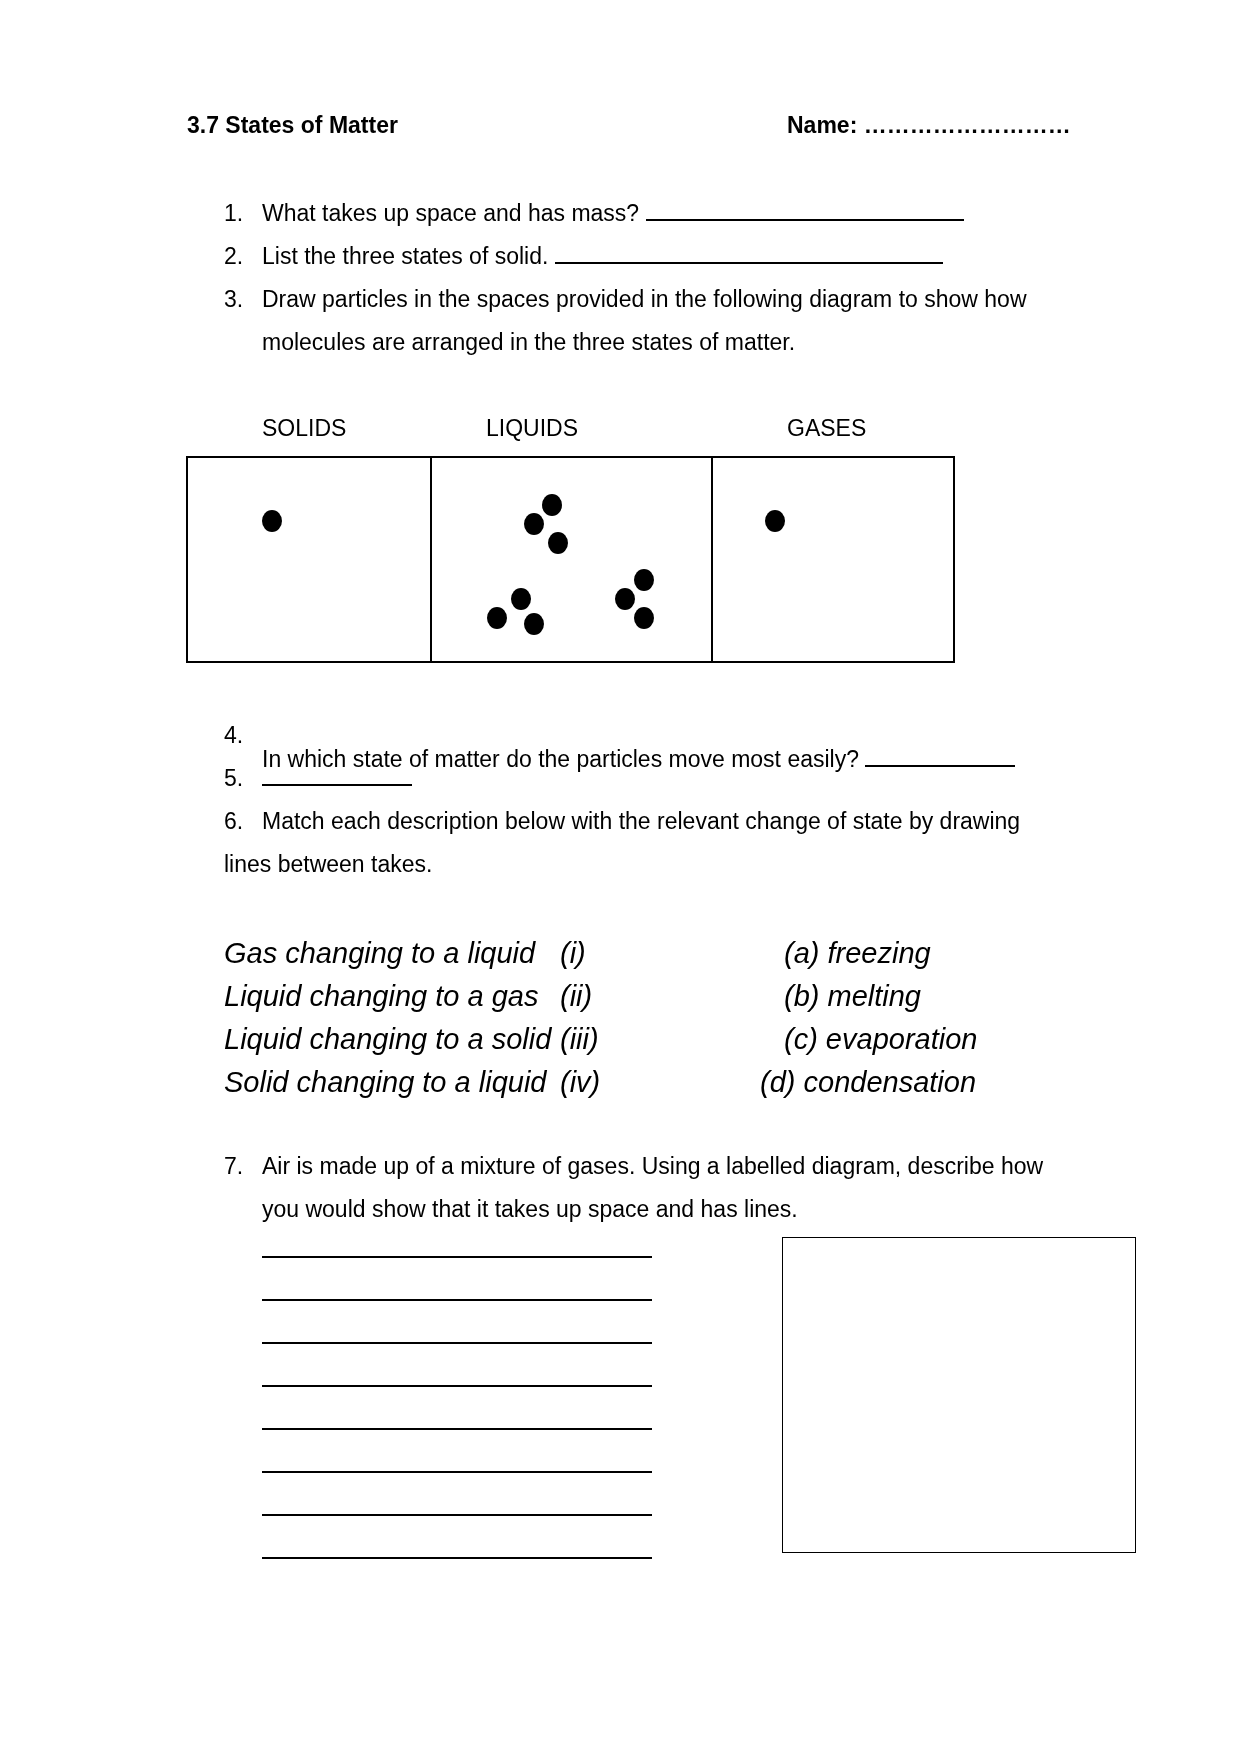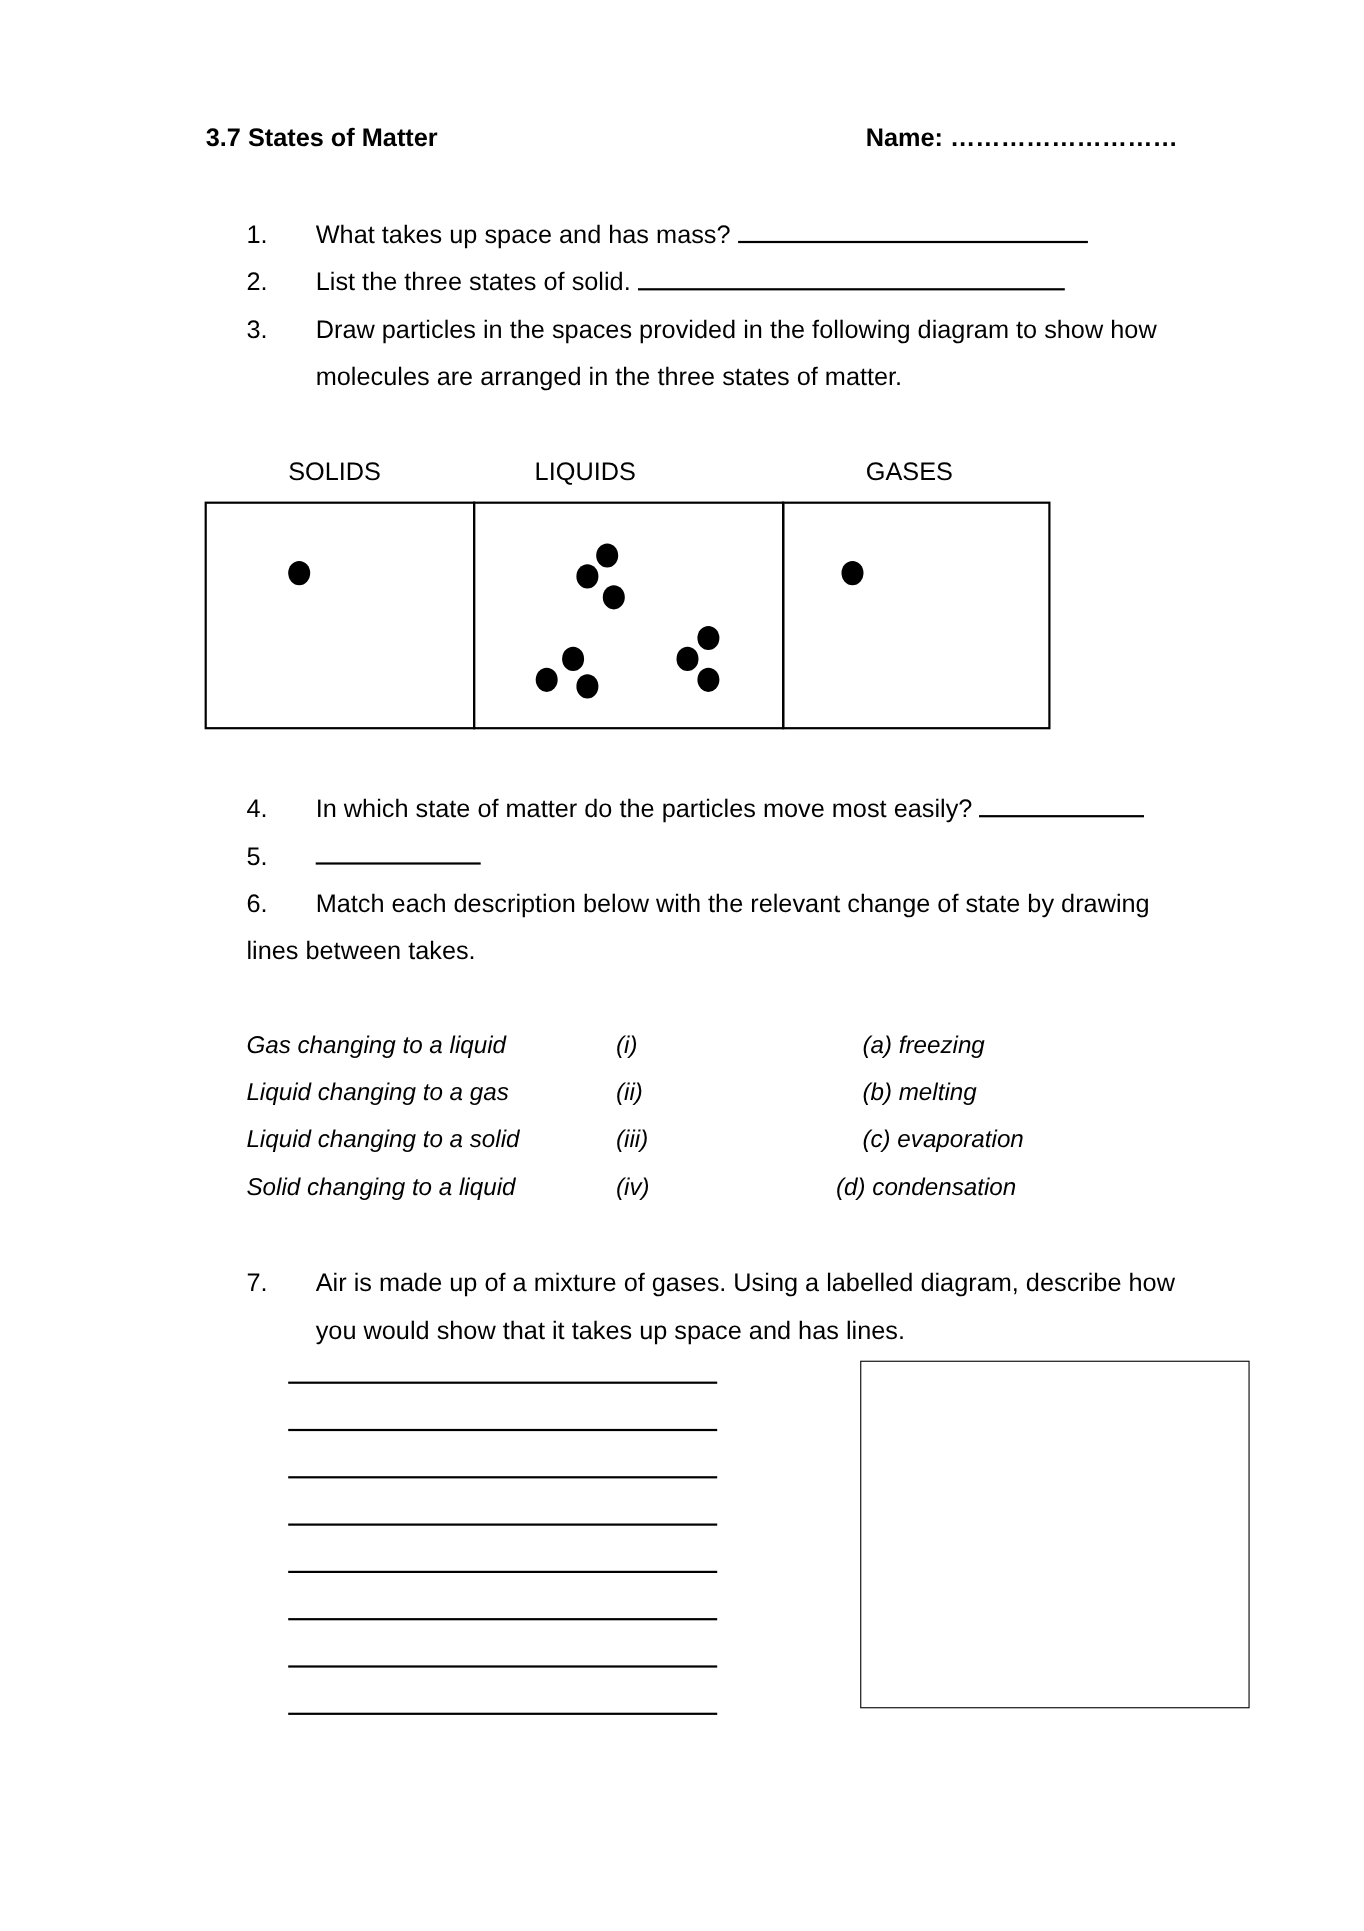--- a/index.html
+++ b/index.html
@@ -1,22 +1,22 @@
 <!DOCTYPE html>
 <html><head>
 <meta charset="utf-8">
 <style>
   html, body { margin:0; padding:0; background:#fff; }
   body { width:1240px; height:1755px; position:relative; font-family:"Liberation Sans", sans-serif; color:#000; }
   .abs { position:absolute; }
   .hdr { font-weight:bold; font-size:23px; }
   .q { font-size:23px; line-height:26px; }
   .num { position:absolute; left:224px; }
-  .txt { position:absolute; left:262px; white-space:nowrap;margin-left:25px; }
-  .it { font-style:italic; font-size:22px; }
+  .txt { position:absolute; left:262px; white-space:nowrap; }
+  .it { font-style:italic; font-size:29px; }
   .blank { display:inline-block; border-bottom:2px solid #000; height:18px; vertical-align:baseline; }
   .box { position:absolute; border:2px solid #000; box-sizing:border-box; }
   .dot { position:absolute; width:20px; height:22px; border-radius:50%; background:#000; }
   .line { position:absolute; left:262px; width:390px; border-top:2px solid #000; }
 </style>
 </head>
 <body>
 
 <div class="abs hdr" style="left:187px;top:112px;">3.7 States of Matter</div>
 <div class="abs hdr" style="left:787px;top:112px;">Name: ………………………</div>
@@ -52,21 +52,21 @@
   <div class="dot" style="left:202px;top:111px"></div>
   <div class="dot" style="left:183px;top:130px"></div>
   <div class="dot" style="left:202px;top:149px"></div>
 </div>
 <div class="box" style="left:711px;top:456px;width:244px;height:207px">
   <div class="dot" style="left:52px;top:52px"></div>
 </div>
 
 <div class="q">
   <span class="num" style="top:722px">4.</span>
-  <span class="txt" style="top:722px"><span>In which state of matter do the particles move most easily?</span> <span class="blank" style="width:150px"></span></span>
+  <span class="txt" style="top:746px"><span>In which state of matter do the particles move most easily?</span> <span class="blank" style="width:150px"></span></span>
 </div>
 <div class="q">
   <span class="num" style="top:765px">5.</span>
   <span class="txt" style="top:765px"> <span class="blank" style="width:150px"></span></span>
 </div>
 <div class="q">
   <span class="num" style="top:808px">6.</span>
   <span class="txt" style="top:808px">Match each description below with the relevant change of state by drawing</span>
   <span class="abs" style="left:224px;top:851px">lines between takes.</span>
 </div>

